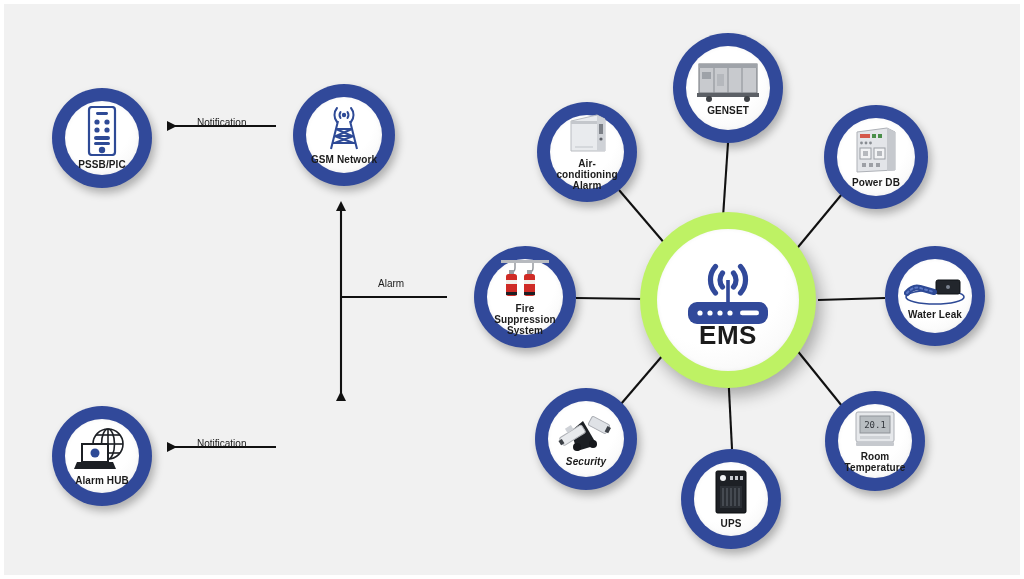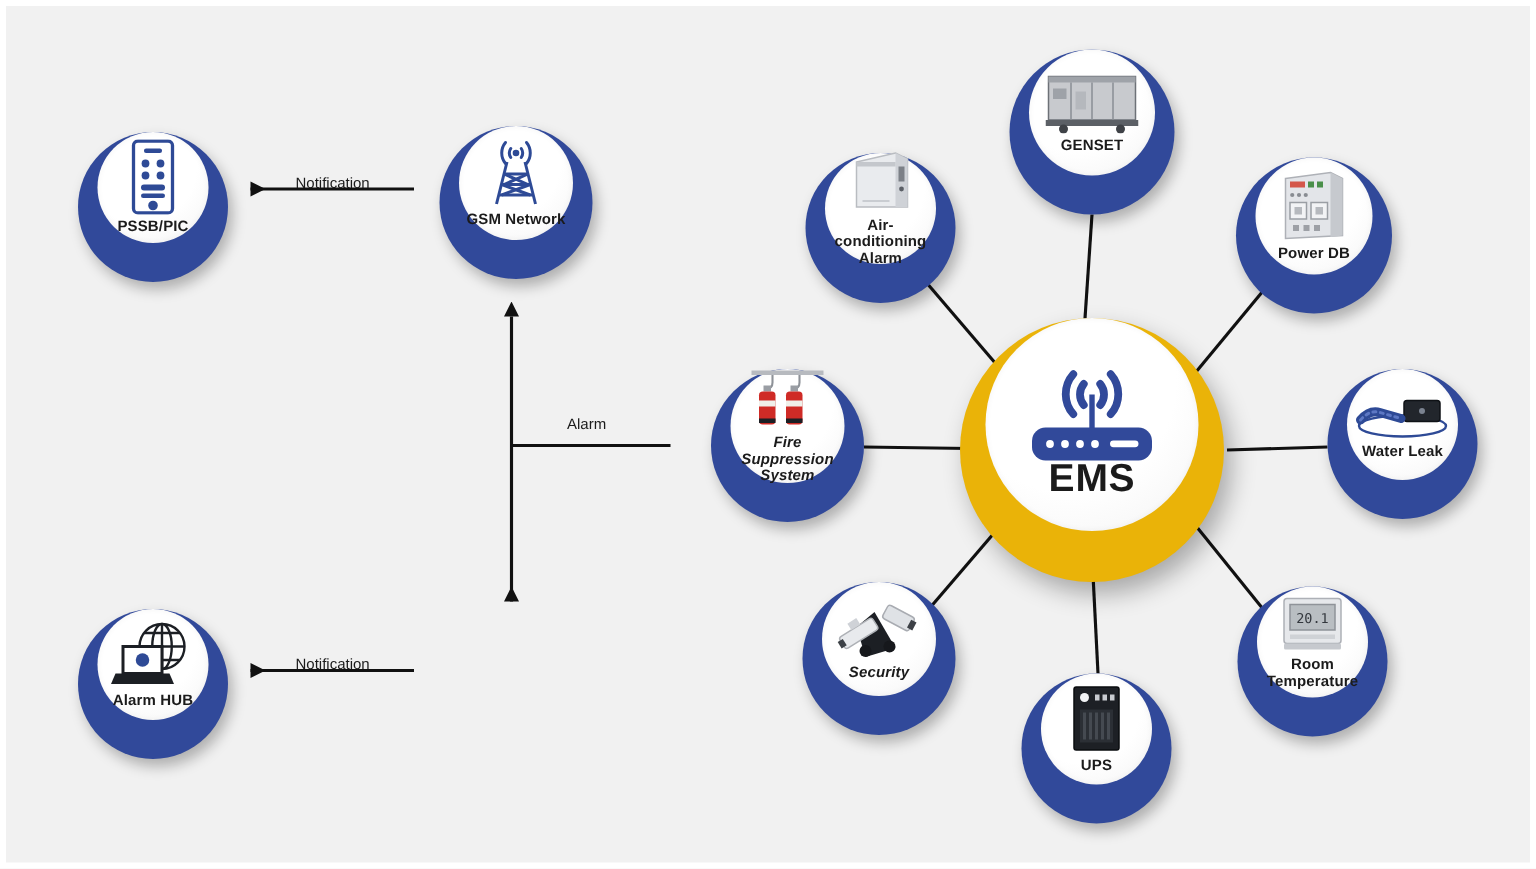--- a/index.html
+++ b/index.html
@@ -20,30 +20,30 @@
   }
   
   #edges{position:absolute;left:0;top:0;width:1024px;height:579px;}
 
   
   .node{
     position:absolute;
     border-radius:50%;
     background:#31499a;
     box-shadow:3px 5px 9px rgba(0,0,0,.28);
-    display:flex;align-items:flex-start;justify-content:center;
+    display:flex;align-items:center;justify-content:center;
   }
   .node .inner{
     border-radius:50%;
     background:radial-gradient(circle at 38% 30%, #ffffff 0%, #ffffff 55%, #f3f3f3 100%);
     display:flex;flex-direction:column;align-items:center;justify-content:center;
     width:calc(100% - 26px);height:calc(100% - 26px);
     box-shadow:inset 0 0 4px rgba(0,0,0,.05);
   }
-  .node.hub{background:#eab308;box-shadow:5px 8px 16px rgba(0,0,0,.3);}
+  .node.hub{background:#bef264;box-shadow:5px 8px 16px rgba(0,0,0,.3);}
   .node.hub .inner{width:calc(100% - 34px);height:calc(100% - 34px);}
 
   .label{
     font-size:10px;font-weight:bold;color:#1b1b1b;
     text-align:center;line-height:11px;letter-spacing:.1px;
     margin-top:3px;max-width:96%;
   }
   .label.hub{font-size:26px;font-weight:bold;letter-spacing:.5px;margin-top:4px;}
   .glyph{display:flex;align-items:center;justify-content:center;}
 
@@ -249,21 +249,21 @@
             <rect x="50" y="11" width="4" height="6" fill="#3c4046"></rect>
           </g>
           <circle cx="20" cy="36" r="4" fill="#16181c"></circle>
           <circle cx="36" cy="33" r="4" fill="#16181c"></circle>
         </svg>
       </span>
       <div class="label">Security</div>
     </div>
   </div>
 
-  <div class="node" style="left:470px;top:242px;width:102px;height:102px;font-style:italic;">
+  <div class="node" style="left:470px;top:242px;width:102px;height:102px;">
     <div class="inner">
       <span class="glyph">
         <svg width="52" height="42" viewBox="0 0 52 42" xmlns="http://www.w3.org/2000/svg">
           <rect x="2" y="2" width="48" height="3" fill="#b7babf"></rect>
           <path d="M16 5 v5 q0 4 -4 4" stroke="#8e9298" stroke-width="1.4" fill="none"></path>
           <path d="M34 5 v5 q0 4 -4 4" stroke="#8e9298" stroke-width="1.4" fill="none"></path>
           <g>
             <rect x="10" y="12" width="5" height="4" fill="#9a9ea4"></rect>
             <rect x="7" y="16" width="11" height="22" rx="2.5" fill="#cf2b26"></rect>
             <rect x="7" y="22" width="11" height="4" fill="#f0efe9"></rect>

